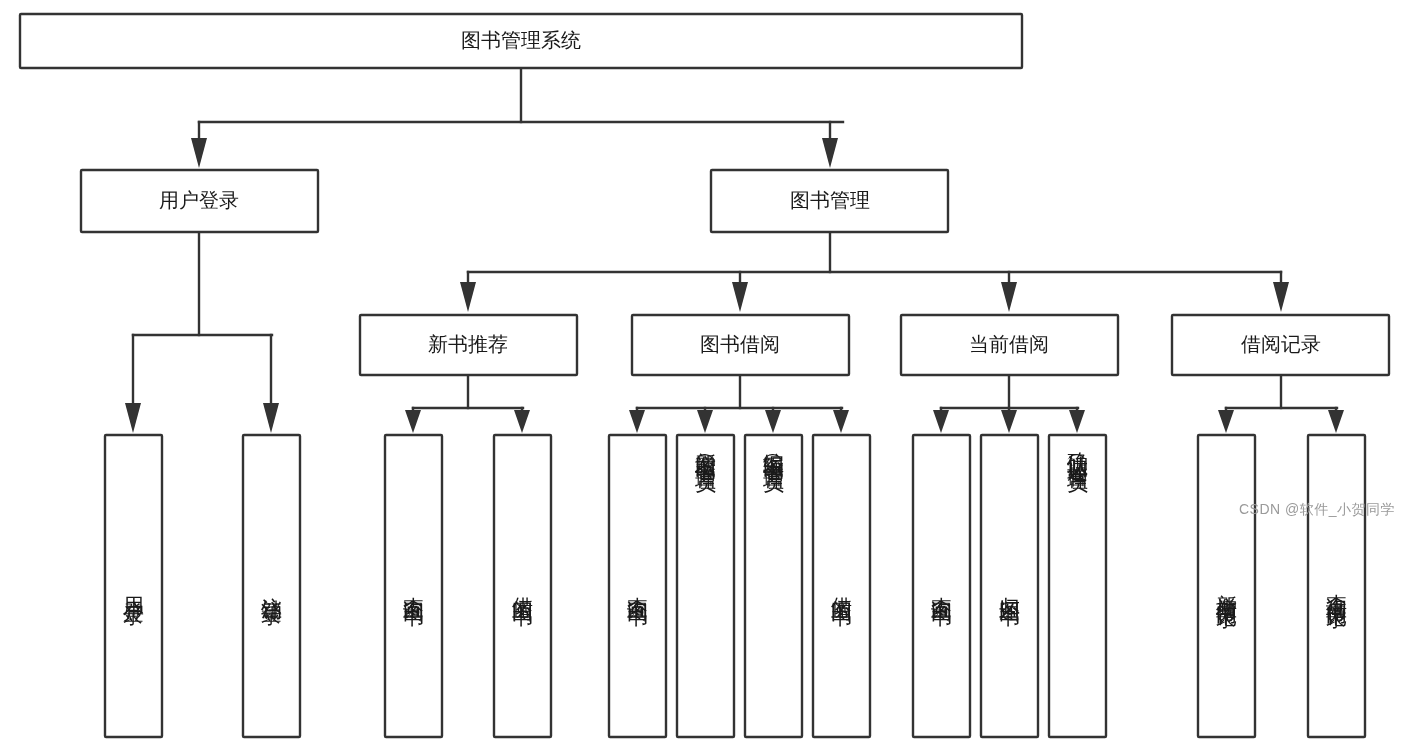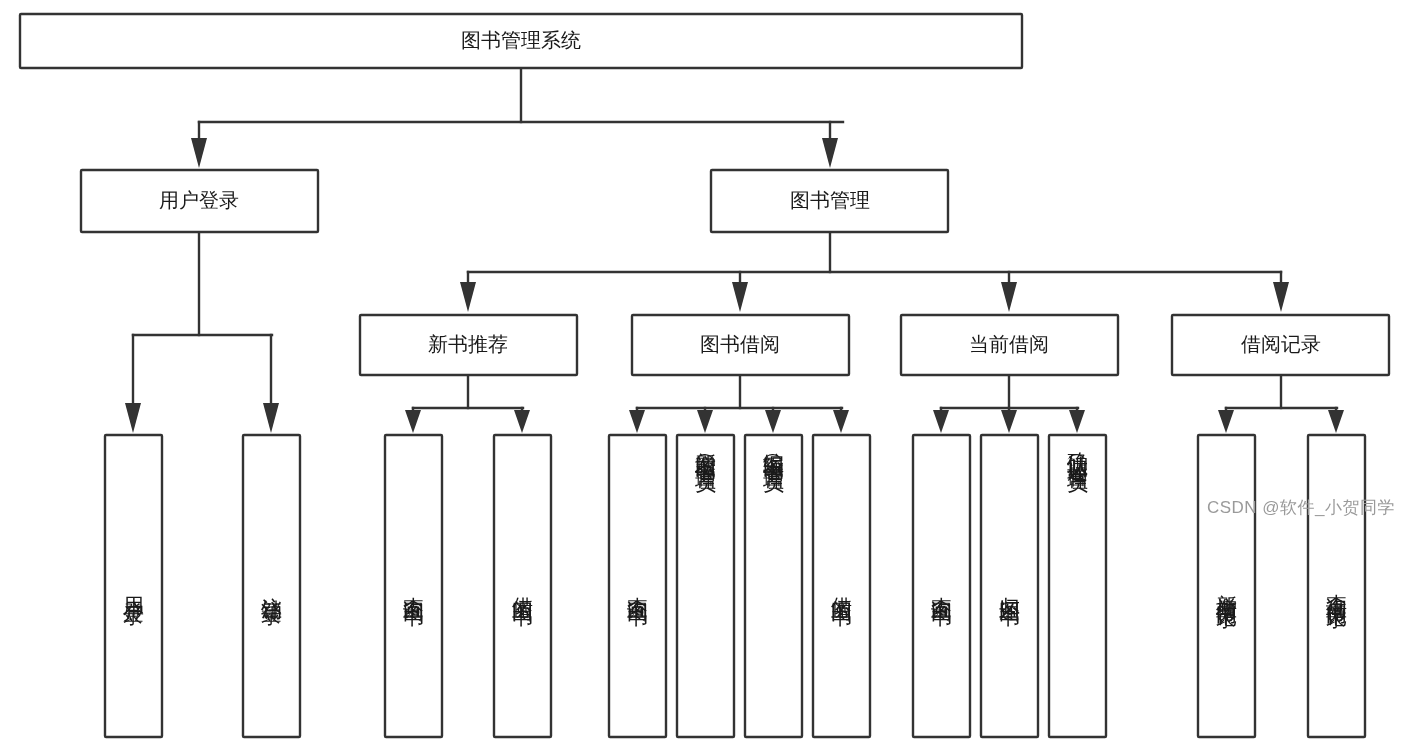--- a/index.html
+++ b/index.html
@@ -65,21 +65,21 @@
     color: #1a1a1a;
     letter-spacing: 3px;
     white-space: nowrap;
     text-align: center;
   }
   .watermark {
     position: absolute;
     right: 10px;
     bottom: 4px;
     font-family: "Liberation Sans", "DejaVu Sans", sans-serif;
-    font-size: 17px;
+    font-size: 14px;
     color: #9a9a9a;
     white-space: nowrap;
     letter-spacing: 0.5px;
   }
 </style>
 </head>
 <body>
 
 <div id="diagram-root">
 

